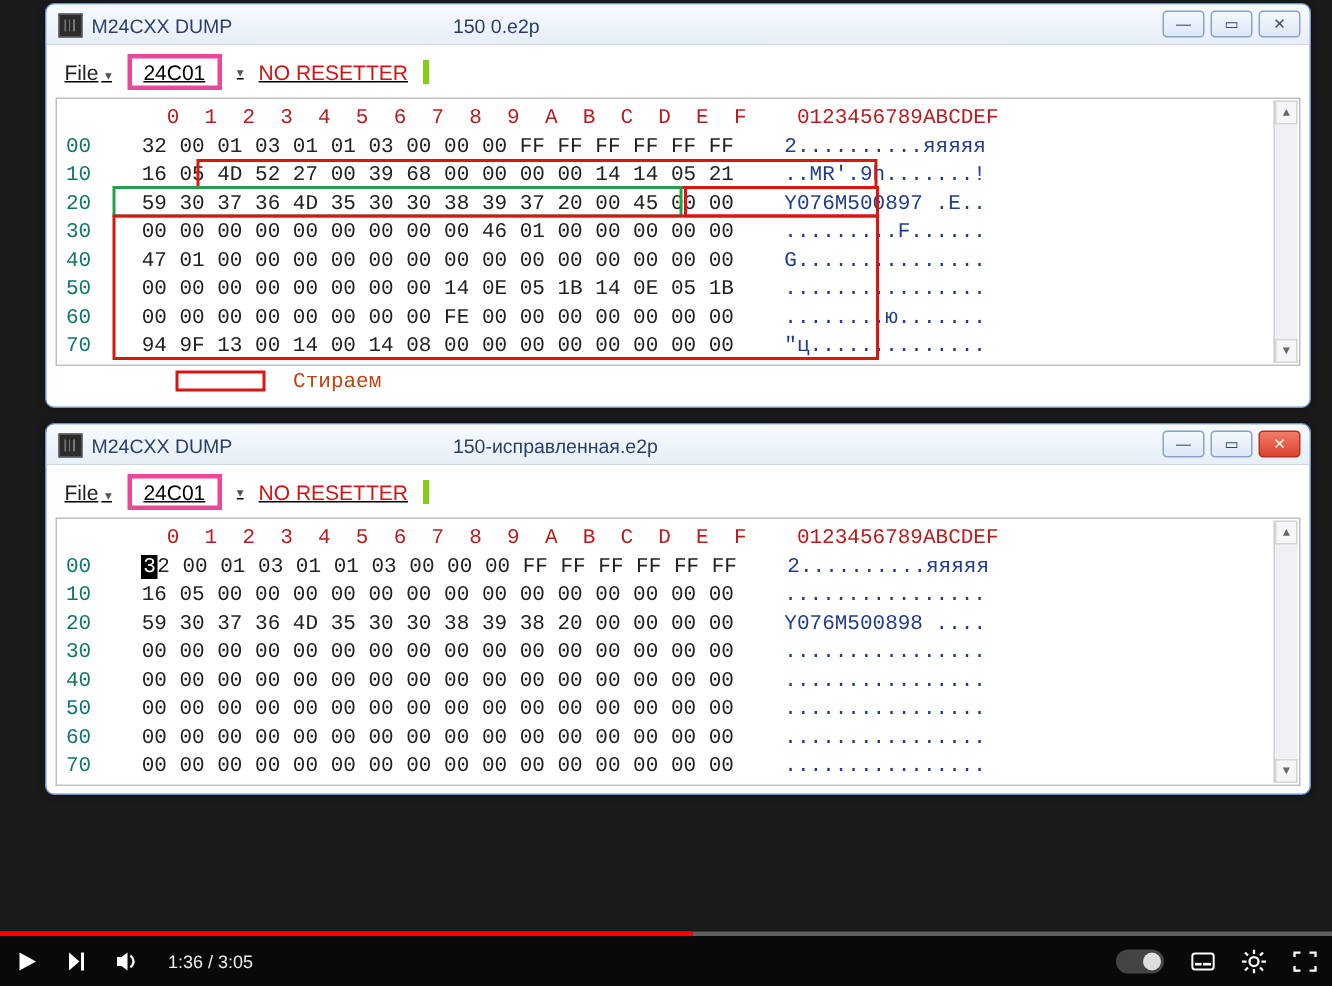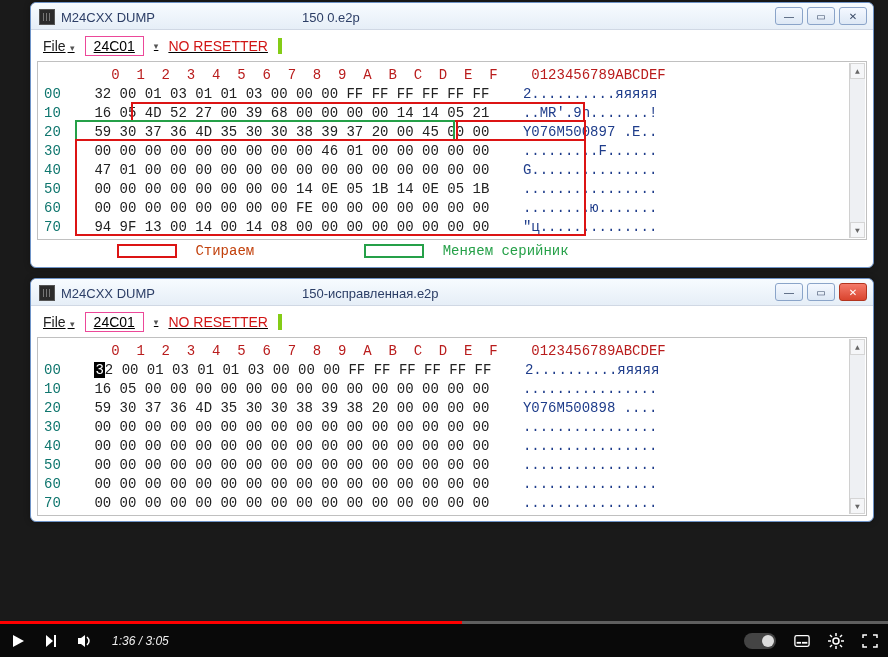--- a/index.html
+++ b/index.html
@@ -68,21 +68,21 @@
   }
   .menubar {
     display:flex; align-items:center; gap:8px;
     padding:4px 6px;
     font-size:14px;
     text-decoration:underline;
   }
   .menu-file { color:#222; }
   .menu-arrow { font-size:9px; color:#555; padding:0 2px; }
   .chip-select {
-    border:1px solid #ec4899;
+    border:3px solid #ec4899;
     padding:1px 8px;
     position: relative;
   }
   .no-resetter {
     color:#d11515;
     font-weight:500;
     border-right:4px solid #84cc16;
     padding-right:10px;
   }
   .hex-pane {
@@ -154,21 +154,20 @@
     height:3px;
     background:rgba(255,255,255,.3);
   }
   .progress-fill {
     height:100%;
     background:#ff0000;
   }
   .player-controls {
     display:flex; align-items:center; height:100%; padding:0 10px;
     gap:18px;
-    font-style:italic;
   }
   .p-icon { width:16px; height:16px; display:flex;align-items:center;justify-content:center; cursor:pointer; }
   .p-time { font-family:Arial,sans-serif; }
   .p-spacer { flex:1; }
   .toggle-pill {
     width:32px; height:16px;
     border-radius:8px;
     background:#444;
     position:relative;
     cursor:pointer;
@@ -235,24 +234,20 @@
         <div class="scrollbar-v">
           <div class="scroll-arrow">▲</div>
           <div class="scroll-arrow bot">▼</div>
         </div>
       </div>
 
       <div class="legend">
         <span>
           <span class="legend-swatch legend-red"></span>
           <span class="legend-text-red">Стираем</span>
-        </span>
-        <span style="margin-left:70px;">
-          <span class="legend-swatch legend-green"></span>
-          <span class="legend-text-green">Меняем серийник</span>
         </span>
       </div>
     </div>
   </div>
 
   <div class="window">
     <div class="titlebar">
       <div class="titlebar-icon"></div>
       <span class="titlebar-title">
         <span>M24CXX DUMP</span>

